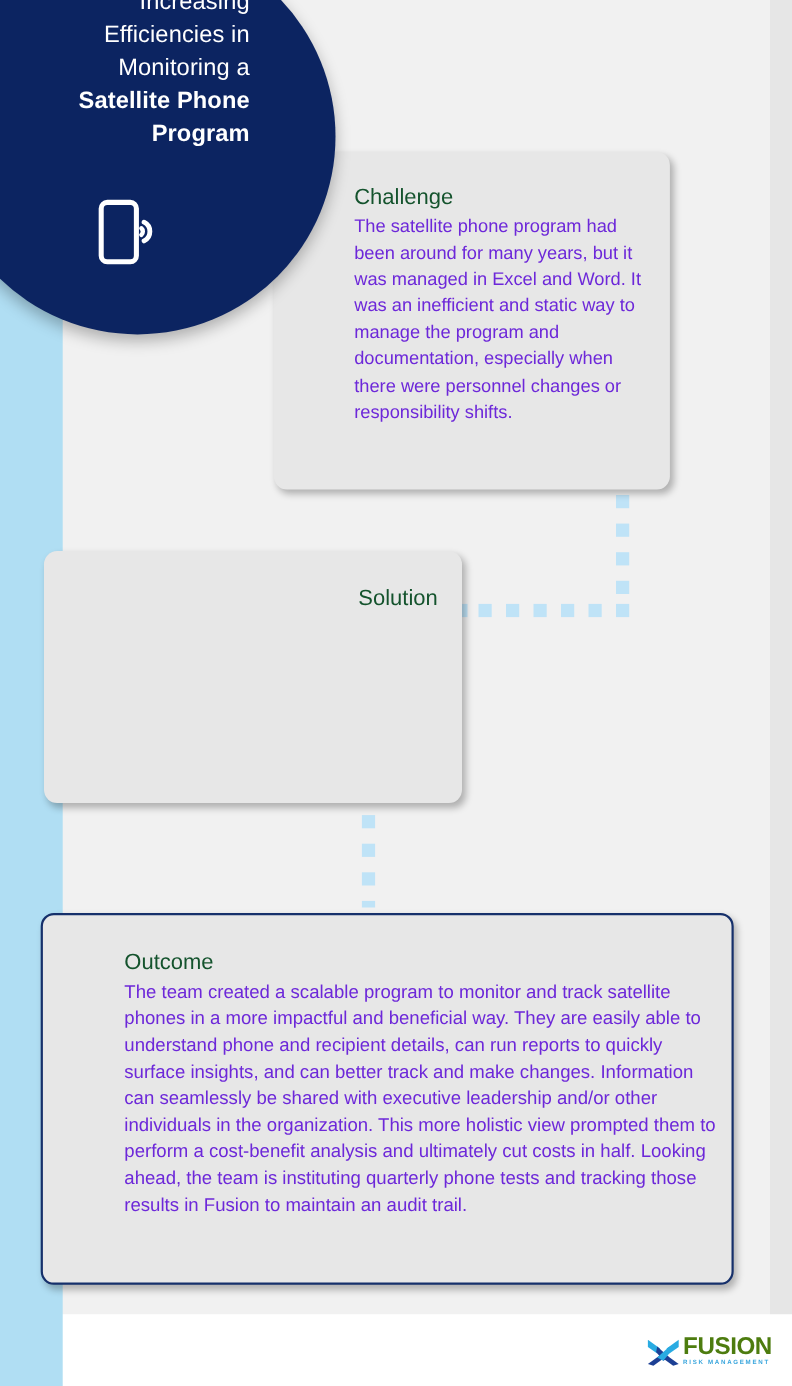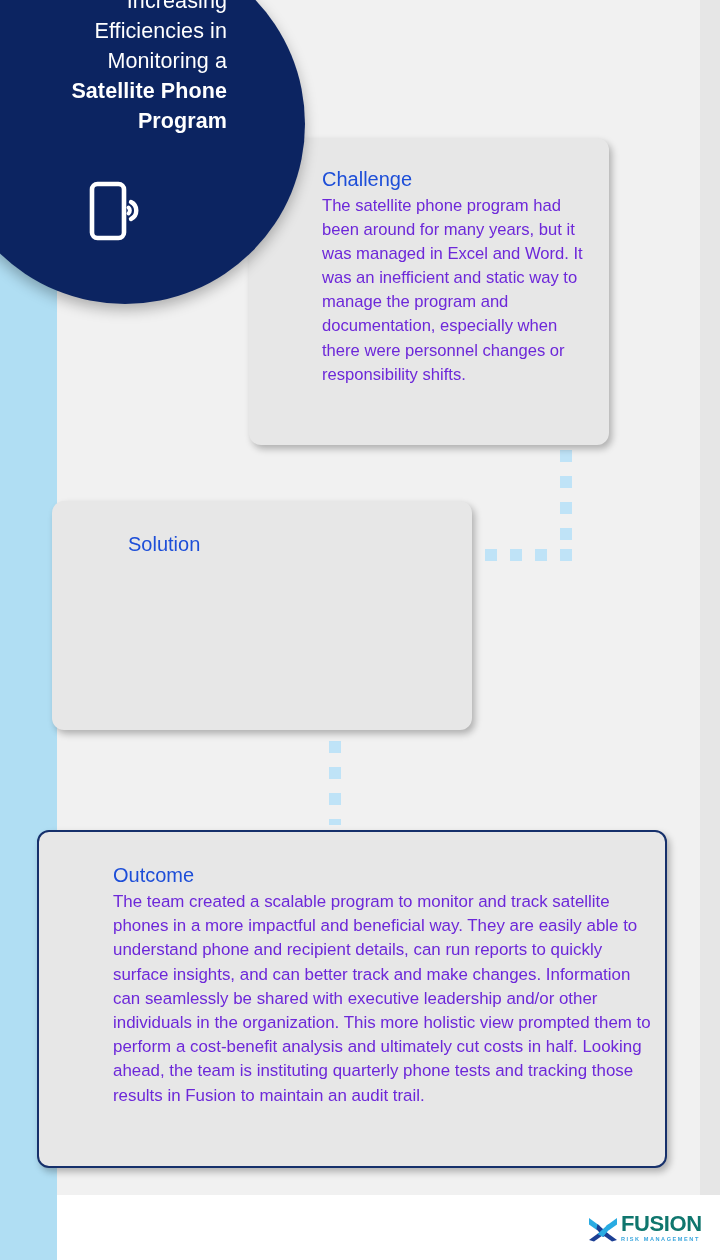--- a/index.html
+++ b/index.html
@@ -64,41 +64,42 @@
 
   
   .card{
     position:absolute;
     background:#e7e7e7;
     border-radius:12px;
     box-shadow:3px 4px 7px rgba(0,0,0,.27);
     z-index:4;
   }
   .card-title{
-    color:#1d4ed8;
+    color:#14532d;
     font-size:20px;
     font-weight:400;
     line-height:26px;
     margin-bottom:2px;
   }
   .card-body{
     color:#6d28d9;
     font-size:16.6px;
     line-height:24.1px;
   }
 
   #card-challenge{
     left:249px; top:138px; width:360px; height:307px;
     padding:28px 22px 0 73px;
   }
   #card-challenge .card-title{ margin-left:0; }
 
   #card-solution{
-    left:52px; top:501px; width:420px; height:229px;
+    left:40px; top:501px; width:380px; height:229px;
     padding:30px 22px 0 76px;
+    text-align:right;
   }
 
   #card-outcome{
     left:37px; top:830px; width:630px; height:338px;
     padding:30px 5px 0 74px;
     border:2.5px solid #16306b;
     background:#e7e7e7;
   }
   #card-outcome .card-body{ font-size:16.9px; line-height:24.2px; }
 
@@ -119,21 +120,21 @@
     display:flex;
     align-items:center;
   }
   .logo-mark{ width:30px; height:28px; flex:0 0 30px; }
   .logo-text{
     margin-left:3px;
     display:flex; flex-direction:column;
     justify-content:center;
   }
   .logo-word{
-    color:#0f766e;
+    color:#4d7c0f;
     font-size:22px;
     font-weight:700;
     line-height:20px;
     letter-spacing:-0.4px;
   }
   .logo-sub{
     color:#3aa6dd;
     font-size:5.6px;
     font-weight:700;
     letter-spacing:1.55px;

